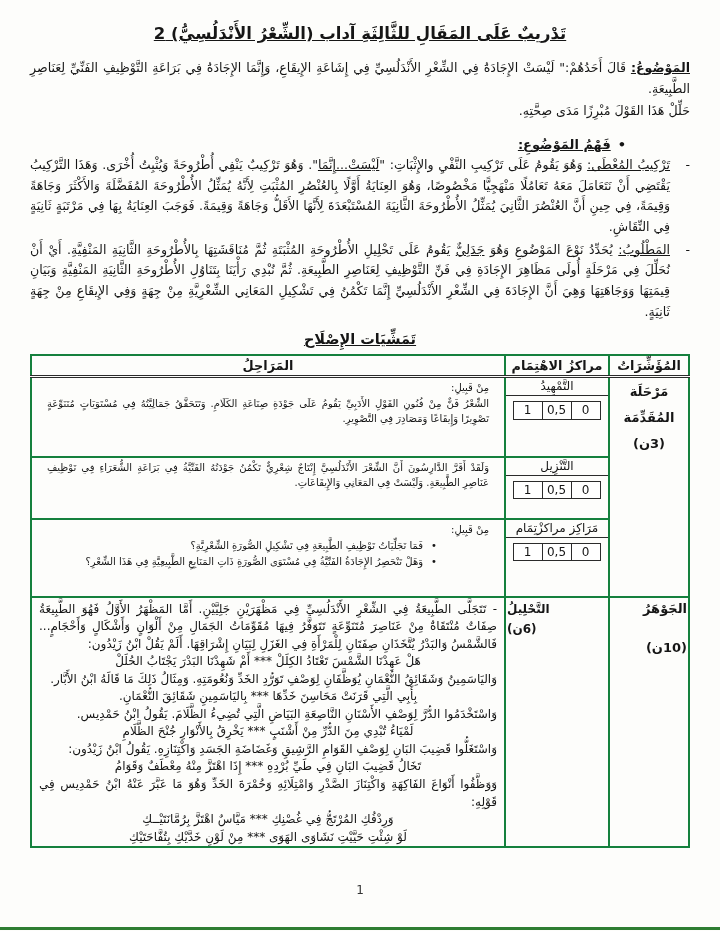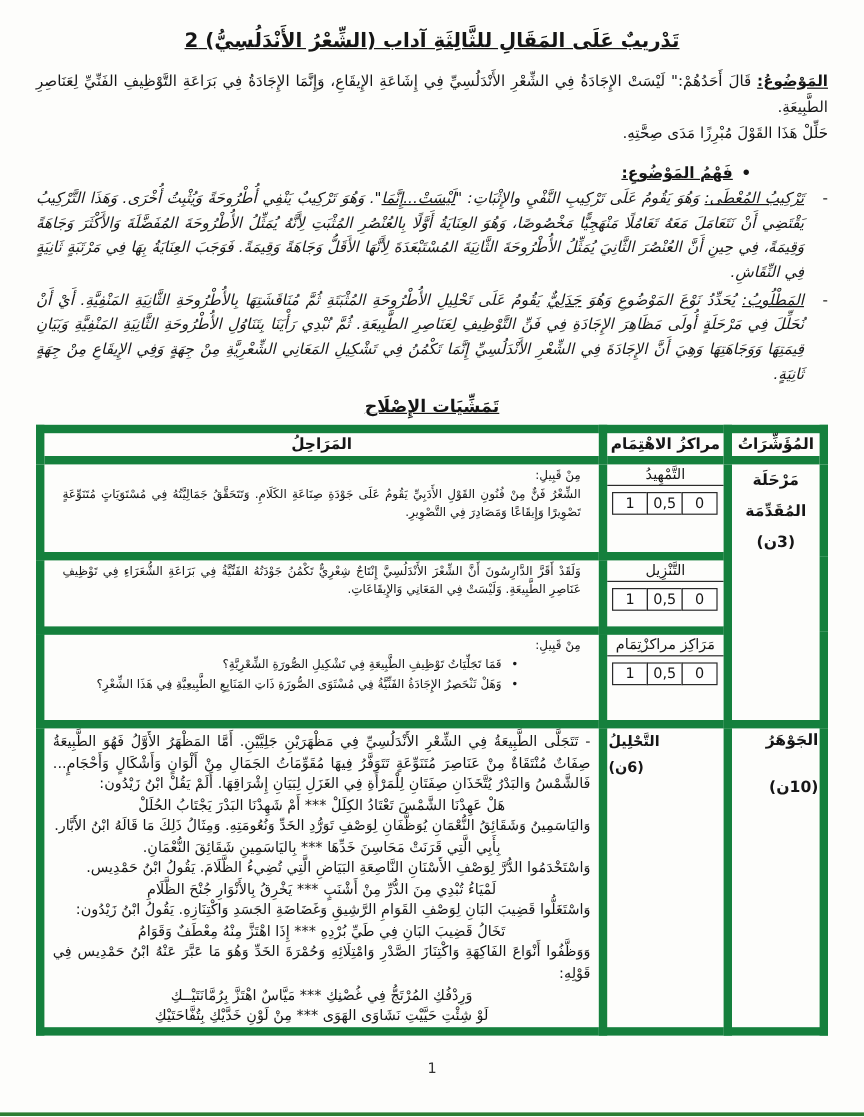--- a/index.html
+++ b/index.html
@@ -12,26 +12,26 @@
   .title{text-align:center;font-size:16.5px;font-weight:bold;margin:0 0 10px 0;line-height:1.5;}
   .title .tl{text-decoration:underline;}
   .para{font-size:12.6px;line-height:1.68;text-align:justify;margin:0;}
   .u{text-decoration:underline;}
   .b{font-weight:bold;}
   .task-line{font-size:12.6px;margin:2px 0 16px 0;line-height:1.6;}
   .fh-heading{margin:6px 64px 3px 0;font-size:13px;font-weight:bold;}
   .fh-heading .bullet{margin-left:7px;font-size:13px;}
   .dash-item{display:flex;align-items:flex-start;font-size:12.6px;line-height:1.64;margin:0 0 2px 0;}
   .dash-marker{flex:0 0 16px;text-align:right;padding-left:4px;}
-  .dash-body{flex:1;text-align:justify;font-style:italic;}
+  .dash-body{flex:1;text-align:justify;}
   .section-title{text-align:center;font-size:14.5px;font-weight:bold;text-decoration:underline;margin:9px 0 7px 0;}
   table.grid{width:100%;border-collapse:collapse;table-layout:fixed;}
   .grid col.c-ind{width:80px;}
   .grid col.c-focus{width:104px;}
-  .grid th,.grid td{border:7px solid #15803d;vertical-align:top;margin-left:35px;}
+  .grid th,.grid td{border:2px solid #15803d;vertical-align:top;margin-left:35px;}
   .grid thead th{font-size:12.8px;font-weight:bold;text-align:center;padding:2px 3px;border-bottom:3px double #2b2b2b;}
   .focus-cell{padding:0;text-align:center;}
   .focus-label{font-size:12px;padding:1px 2px 2px;border-bottom:1px solid #2b2b2b;white-space:nowrap;overflow:hidden;}
   .score{display:inline-block;direction:ltr;margin:3px auto 0;border-collapse:collapse;text-decoration:underline;}
   .score .sc{display:inline-block;border:1px solid #2b2b2b;margin-left:-1px;min-width:22px;padding:0 3px;
     font-size:12px;text-align:center;line-height:1.35;background:#fff;}
   .ind-cell{font-size:13px;font-weight:bold;text-align:center;vertical-align:middle;line-height:2.0;}
   .ind-cell-bottom{font-size:13px;font-weight:bold;text-align:right;vertical-align:bottom;padding-bottom:16px;line-height:1.6;}
   .ind-gap{height:18px;}
   .focus-cell-bottom{font-size:12px;font-weight:bold;text-align:left;vertical-align:bottom;padding-bottom:10px;line-height:1.7;border-bottom:none;}

